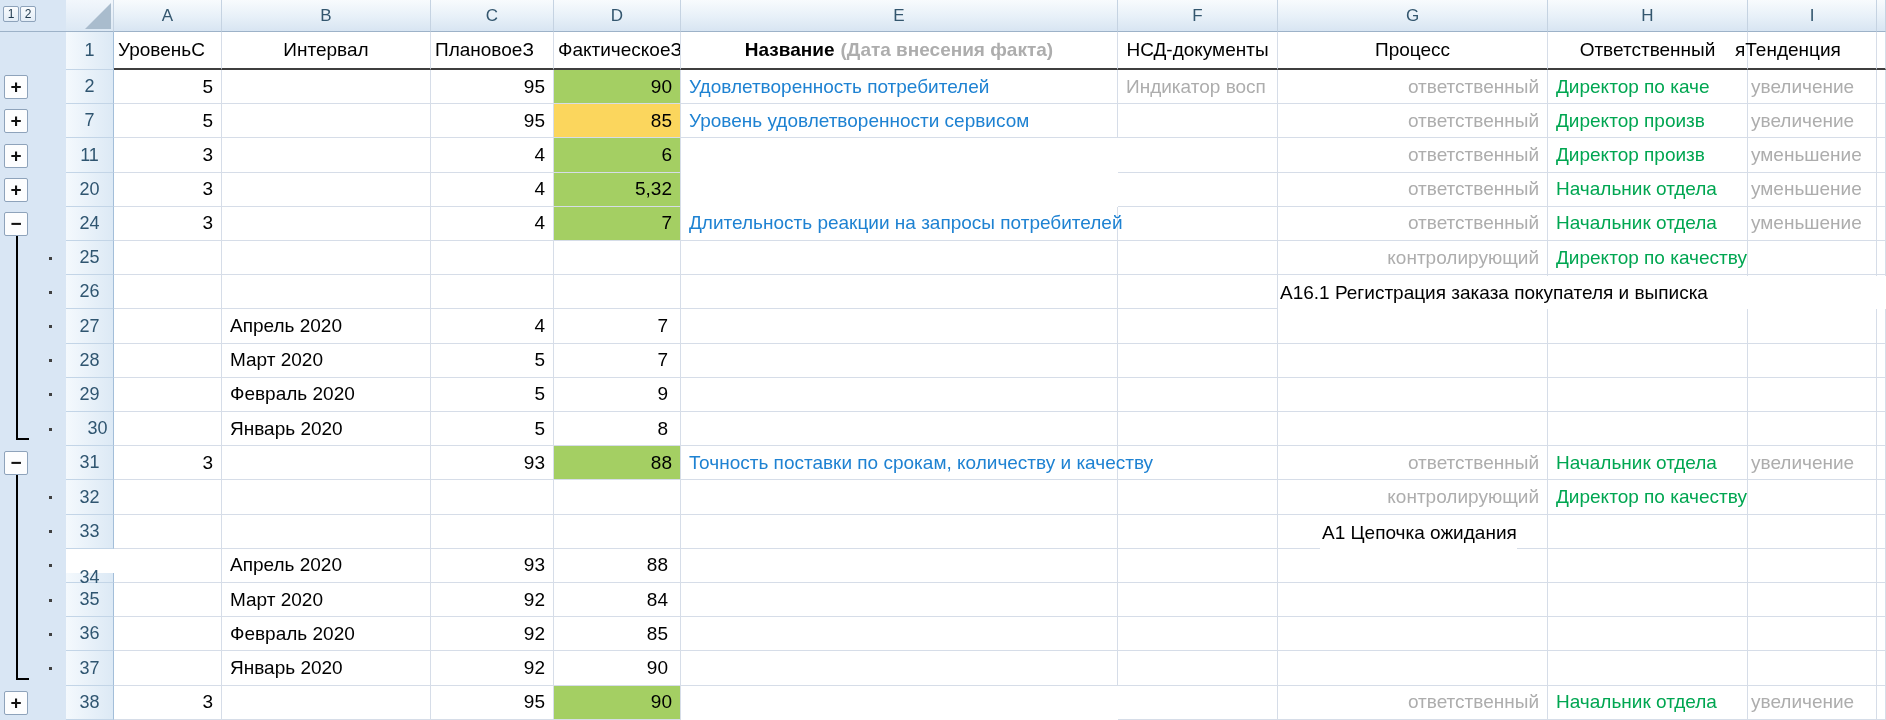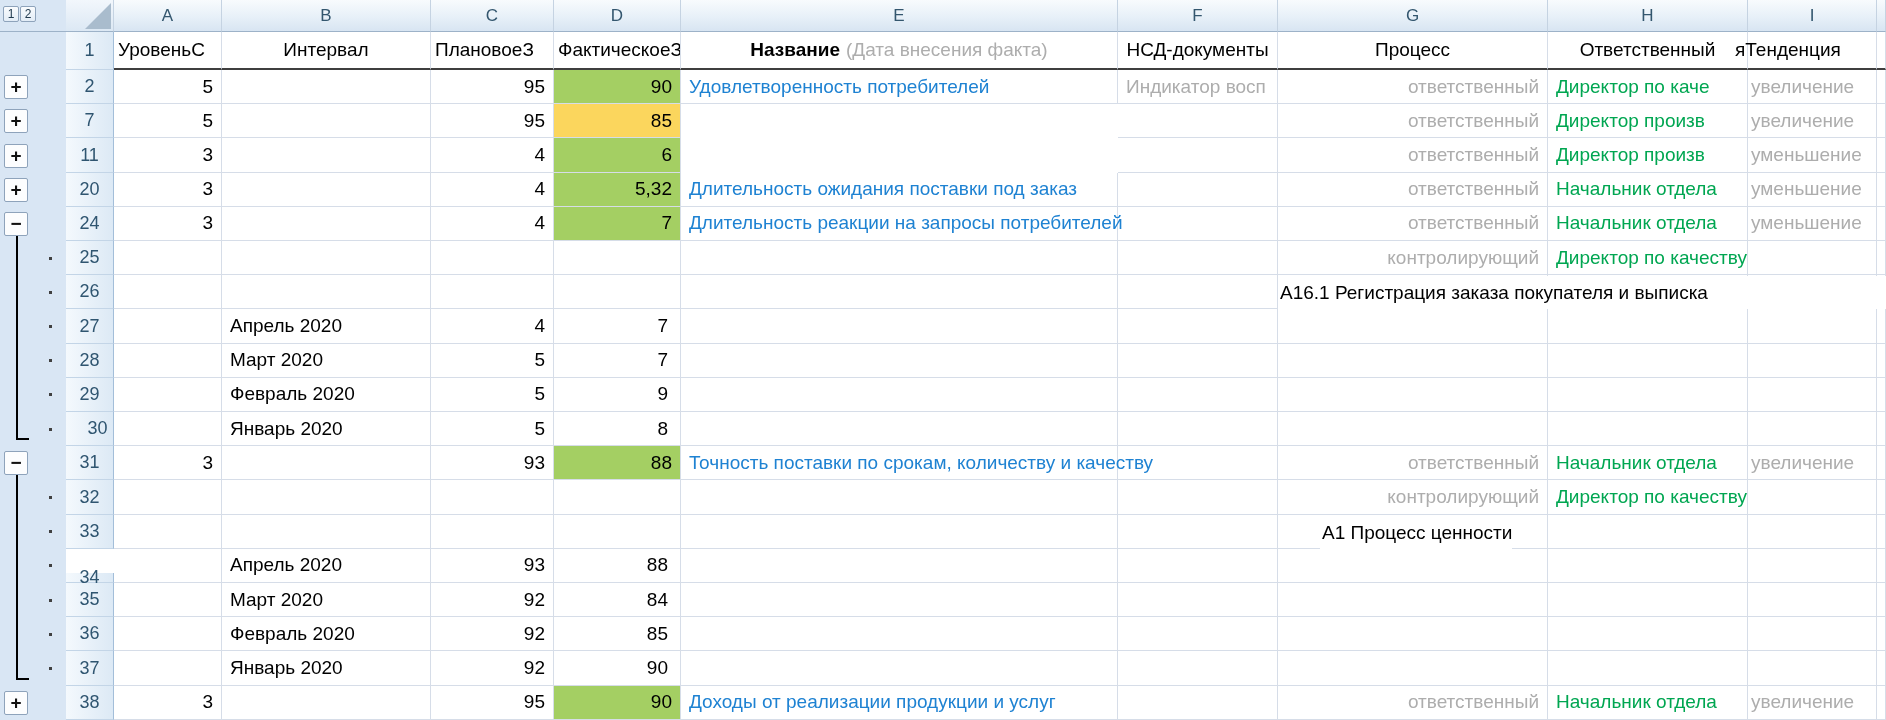--- a/index.html
+++ b/index.html
@@ -52,21 +52,21 @@
   .ctr{justify-content:center;}
   .num{justify-content:flex-end;padding-right:8px;}
   .txt{padding-left:8px;}
   .graytx{color:var(--gray-text);}
   .bluetx{color:var(--blue-text);}
   .greentx{color:var(--green-text);}
   .fill-green{background:var(--green-fill);}
   .fill-yellow{background:var(--yellow-fill);}
   .striped{position:relative;padding-right:12px;}
   .ovf{overflow:visible;position:relative;z-index:2;}
-  .esub{color:var(--gray-text);margin-left:6px;}
+  .esub{color:var(--gray-text);margin-left:6px;font-weight:bold;}
   .emain{font-weight:600;color:#000;}
   .ihdr{overflow:visible;position:relative;z-index:1;}
   .ihdr span{margin-left:-13px;white-space:nowrap;}
   .obtn{
     width:24px;height:24px;box-sizing:border-box;
     justify-self:start;align-self:center;margin-left:4px;
     background:#FCFDFE;border:1px solid #8EA3BB;border-radius:2px;
     font-size:19px;font-weight:bold;color:#111;line-height:21px;text-align:center;
     z-index:4;position:relative;
   }
@@ -134,20 +134,21 @@
       <div class="c num graytx" style="grid-area: 3 / 10;">ответственный</div>
       <div class="c txt greentx" style="grid-area: 3 / 11;">Директор по каче</div>
       <div class="c graytx" style="grid-area: 3 / 12; padding-left: 3px;">увеличение</div>
       <div class="c" style="grid-area: 3 / 13;"></div>
       <div class="obtn" style="grid-area: 4 / 1;">+</div>
       <div class="rn" style="grid-area: 4 / 3;">7</div>
       <div class="c num" style="grid-area: 4 / 4;">5</div>
       <div class="c txt" style="grid-area: 4 / 5;"></div>
       <div class="c num" style="grid-area: 4 / 6;">95</div>
       <div class="c num fill-yellow" style="grid-area: 4 / 7;">85</div>
+      <div class="c txt bluetx ovf" style="grid-area: 4 / 8;">Уровень удовлетворенности сервисом</div>
       <div class="c txt graytx" style="grid-area: 4 / 9;"></div>
       <div class="c num graytx" style="grid-area: 4 / 10;">ответственный</div>
       <div class="c txt greentx" style="grid-area: 4 / 11;">Директор произв</div>
       <div class="c graytx" style="grid-area: 4 / 12; padding-left: 3px;">увеличение</div>
       <div class="c" style="grid-area: 4 / 13;"></div>
       <div class="obtn" style="grid-area: 5 / 1;">+</div>
       <div class="rn" style="grid-area: 5 / 3;">11</div>
       <div class="c num" style="grid-area: 5 / 4;">3</div>
       <div class="c txt" style="grid-area: 5 / 5;"></div>
       <div class="c num" style="grid-area: 5 / 6;">4</div>
@@ -156,21 +157,20 @@
       <div class="c num graytx" style="grid-area: 5 / 10;">ответственный</div>
       <div class="c txt greentx" style="grid-area: 5 / 11;">Директор произв</div>
       <div class="c graytx" style="grid-area: 5 / 12; padding-left: 3px;">уменьшение</div>
       <div class="c" style="grid-area: 5 / 13;"></div>
       <div class="obtn" style="grid-area: 6 / 1;">+</div>
       <div class="rn" style="grid-area: 6 / 3;">20</div>
       <div class="c num" style="grid-area: 6 / 4;">3</div>
       <div class="c txt" style="grid-area: 6 / 5;"></div>
       <div class="c num" style="grid-area: 6 / 6;">4</div>
       <div class="c num fill-green" style="grid-area: 6 / 7;">5,32</div>
-      <div class="c txt bluetx ovf" style="grid-area: 6 / 8;">Длительность ожидания поставки под заказ</div>
       <div class="c txt graytx" style="grid-area: 6 / 9;"></div>
       <div class="c num graytx" style="grid-area: 6 / 10;">ответственный</div>
       <div class="c txt greentx" style="grid-area: 6 / 11;">Начальник отдела</div>
       <div class="c graytx" style="grid-area: 6 / 12; padding-left: 3px;">уменьшение</div>
       <div class="c" style="grid-area: 6 / 13;"></div>
       <div class="obtn" style="grid-area: 7 / 1;">−</div>
       <div class="rn" style="grid-area: 7 / 3;">24</div>
       <div class="c num" style="grid-area: 7 / 4;">3</div>
       <div class="c txt" style="grid-area: 7 / 5;"></div>
       <div class="c num" style="grid-area: 7 / 6;">4</div>
@@ -336,28 +336,27 @@
       <div class="c num graytx" style="grid-area: 20 / 10;"></div>
       <div class="c txt greentx" style="grid-area: 20 / 11;"></div>
       <div class="c graytx" style="grid-area: 20 / 12; padding-left: 3px;"></div>
       <div class="c" style="grid-area: 20 / 13;"></div>
       <div class="obtn" style="grid-area: 21 / 1;">+</div>
       <div class="rn" style="grid-area: 21 / 3;">38</div>
       <div class="c num" style="grid-area: 21 / 4;">3</div>
       <div class="c txt" style="grid-area: 21 / 5;"></div>
       <div class="c num" style="grid-area: 21 / 6;">95</div>
       <div class="c num fill-green" style="grid-area: 21 / 7;">90</div>
-      <div class="c txt bluetx ovf" style="grid-area: 21 / 8;">Доходы от реализации продукции и услуг</div>
       <div class="c txt graytx" style="grid-area: 21 / 9;"></div>
       <div class="c num graytx" style="grid-area: 21 / 10;">ответственный</div>
       <div class="c txt greentx" style="grid-area: 21 / 11;">Начальник отдела</div>
       <div class="c graytx" style="grid-area: 21 / 12; padding-left: 3px;">увеличение</div>
       <div class="c" style="grid-area: 21 / 13;"></div>
     </div>
   <div id="lvl1" class="lvlbtn" style="left:3px;">1</div>
   <div id="lvl2" class="lvlbtn" style="left:20px;">2</div>
 <div class="ovtext" style="top: 276px; left: 1278px; right: 0px;">А16.1 Регистрация заказа покупателя и выписка</div>
-    <div class="ovtext" style="top: 516px; left: 1320px;">А1 Процесс ценности</div>
+    <div class="ovtext" style="top: 516px; left: 1320px;">А1 Цепочка ожидания</div>
     <div class="oline" style="top: 236px; height: 204px;"></div>
     <div class="oelbow" style="top: 438px;"></div>
     <div class="oline" style="top: 475px; height: 205px;"></div>
     <div class="oelbow" style="top: 678px;"></div>
   </div>
 
 </body></html>

